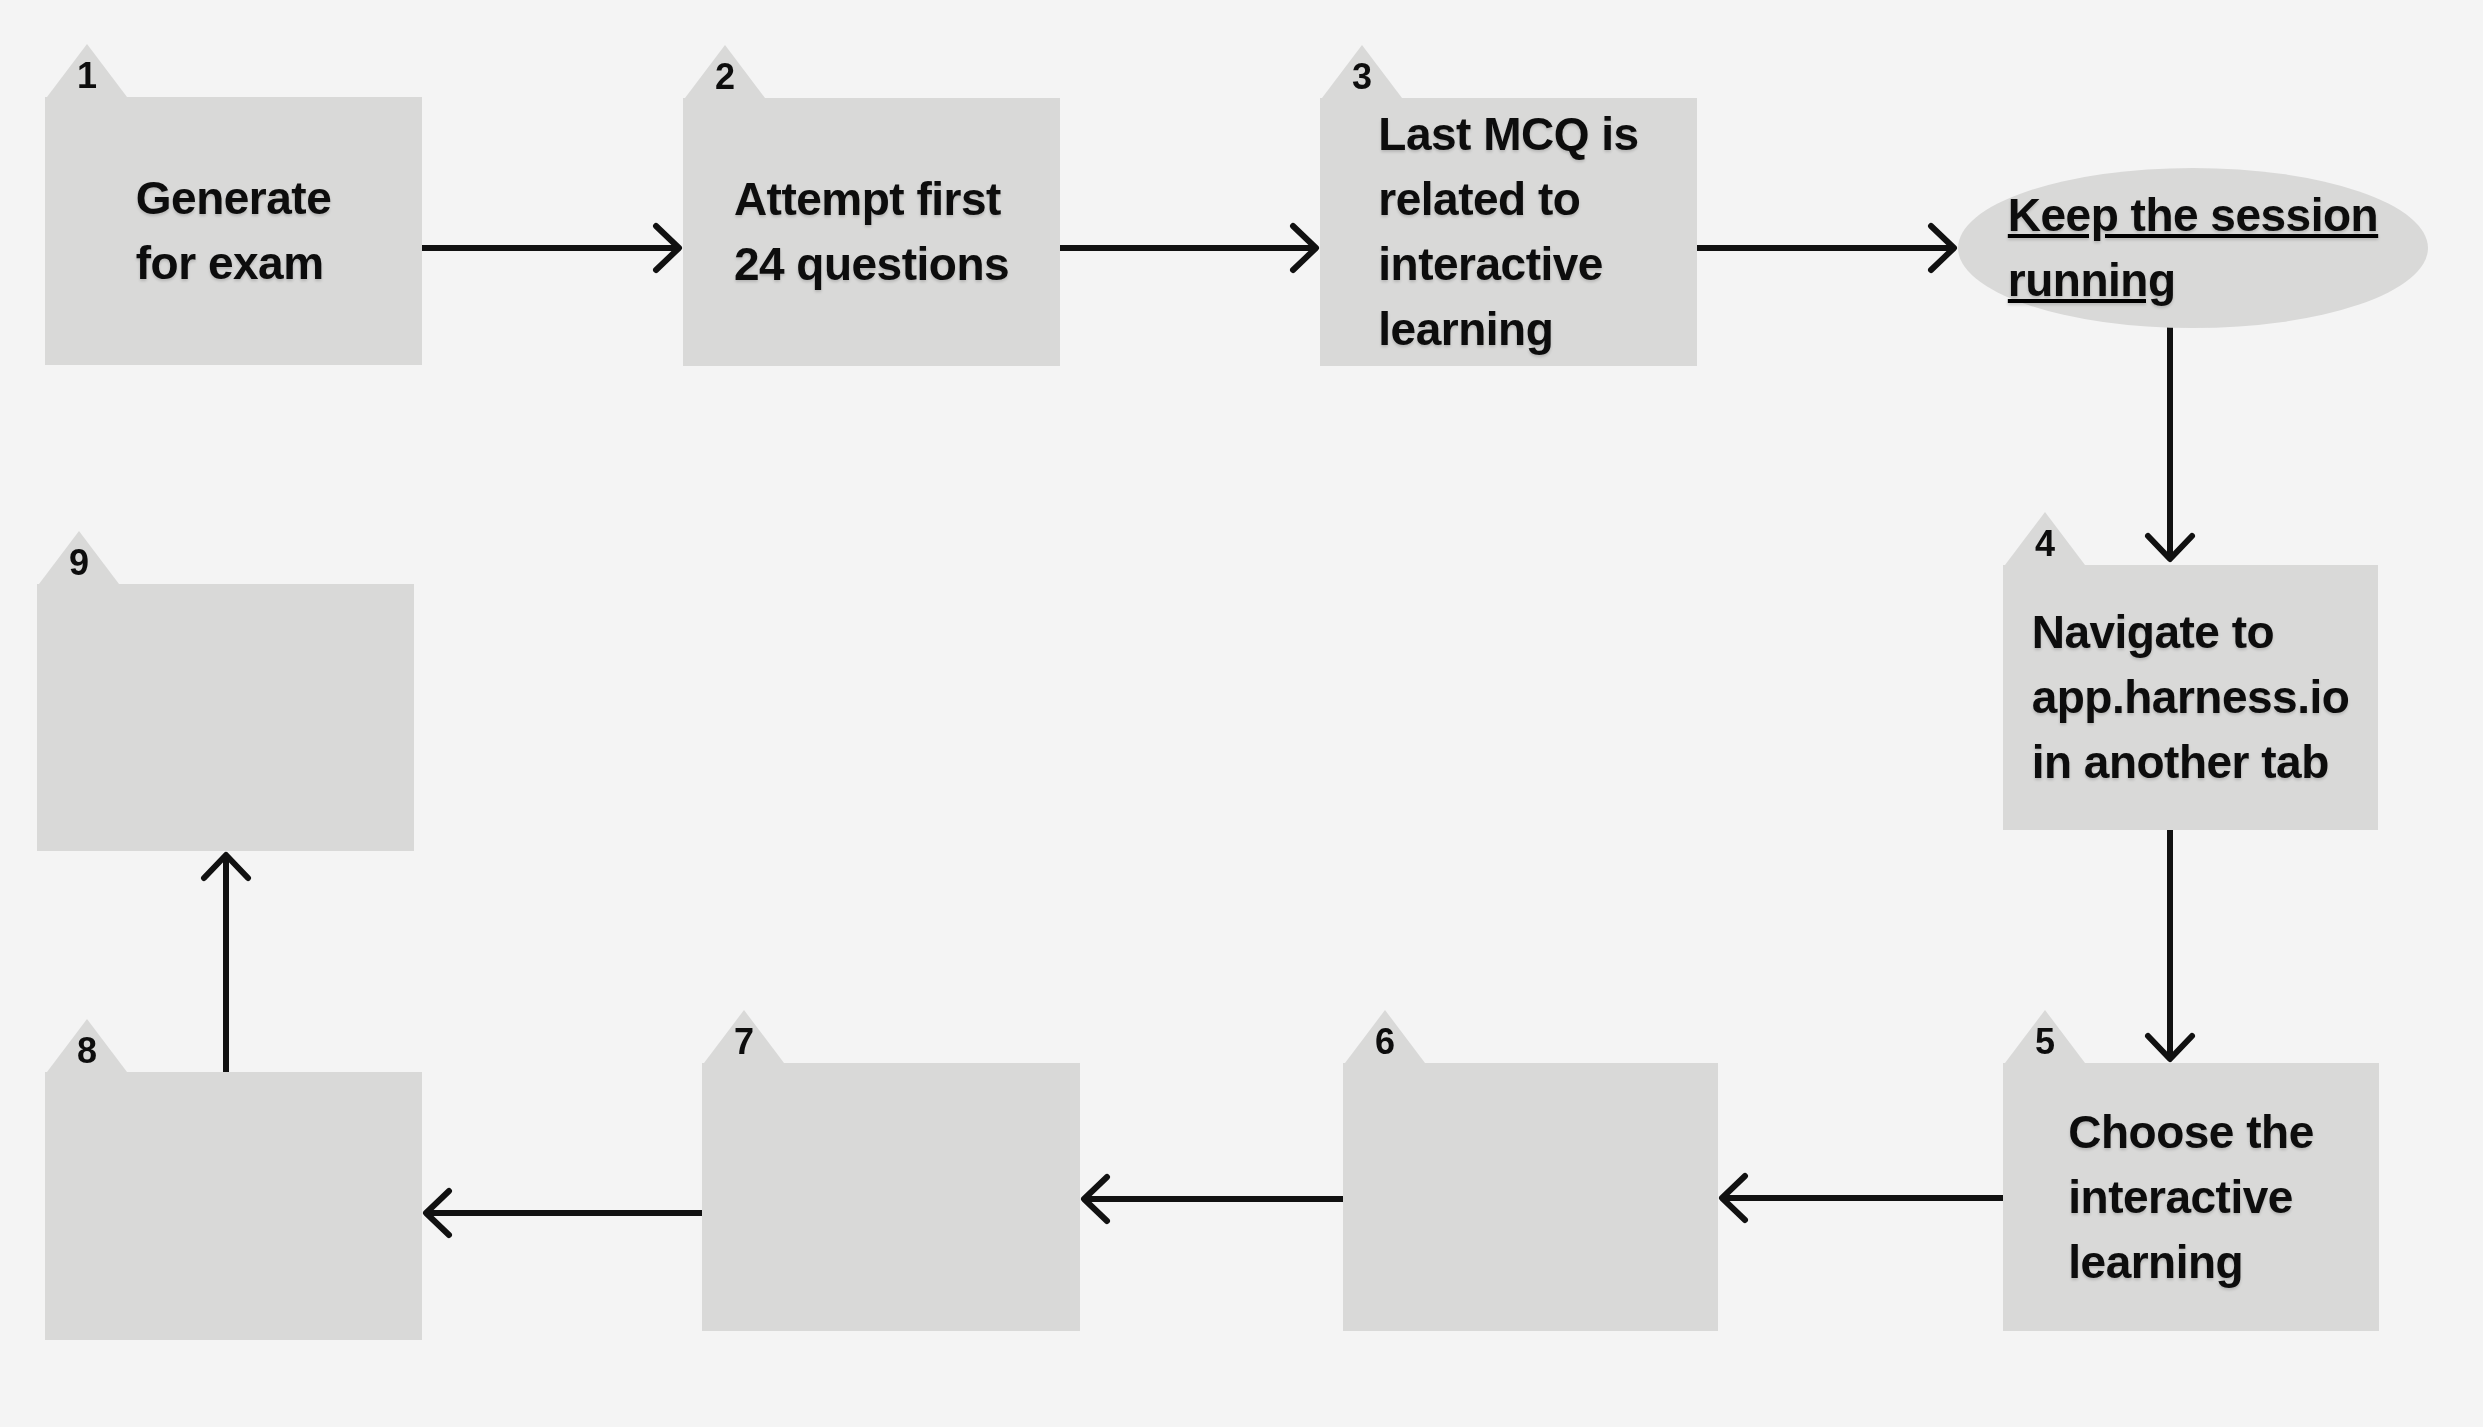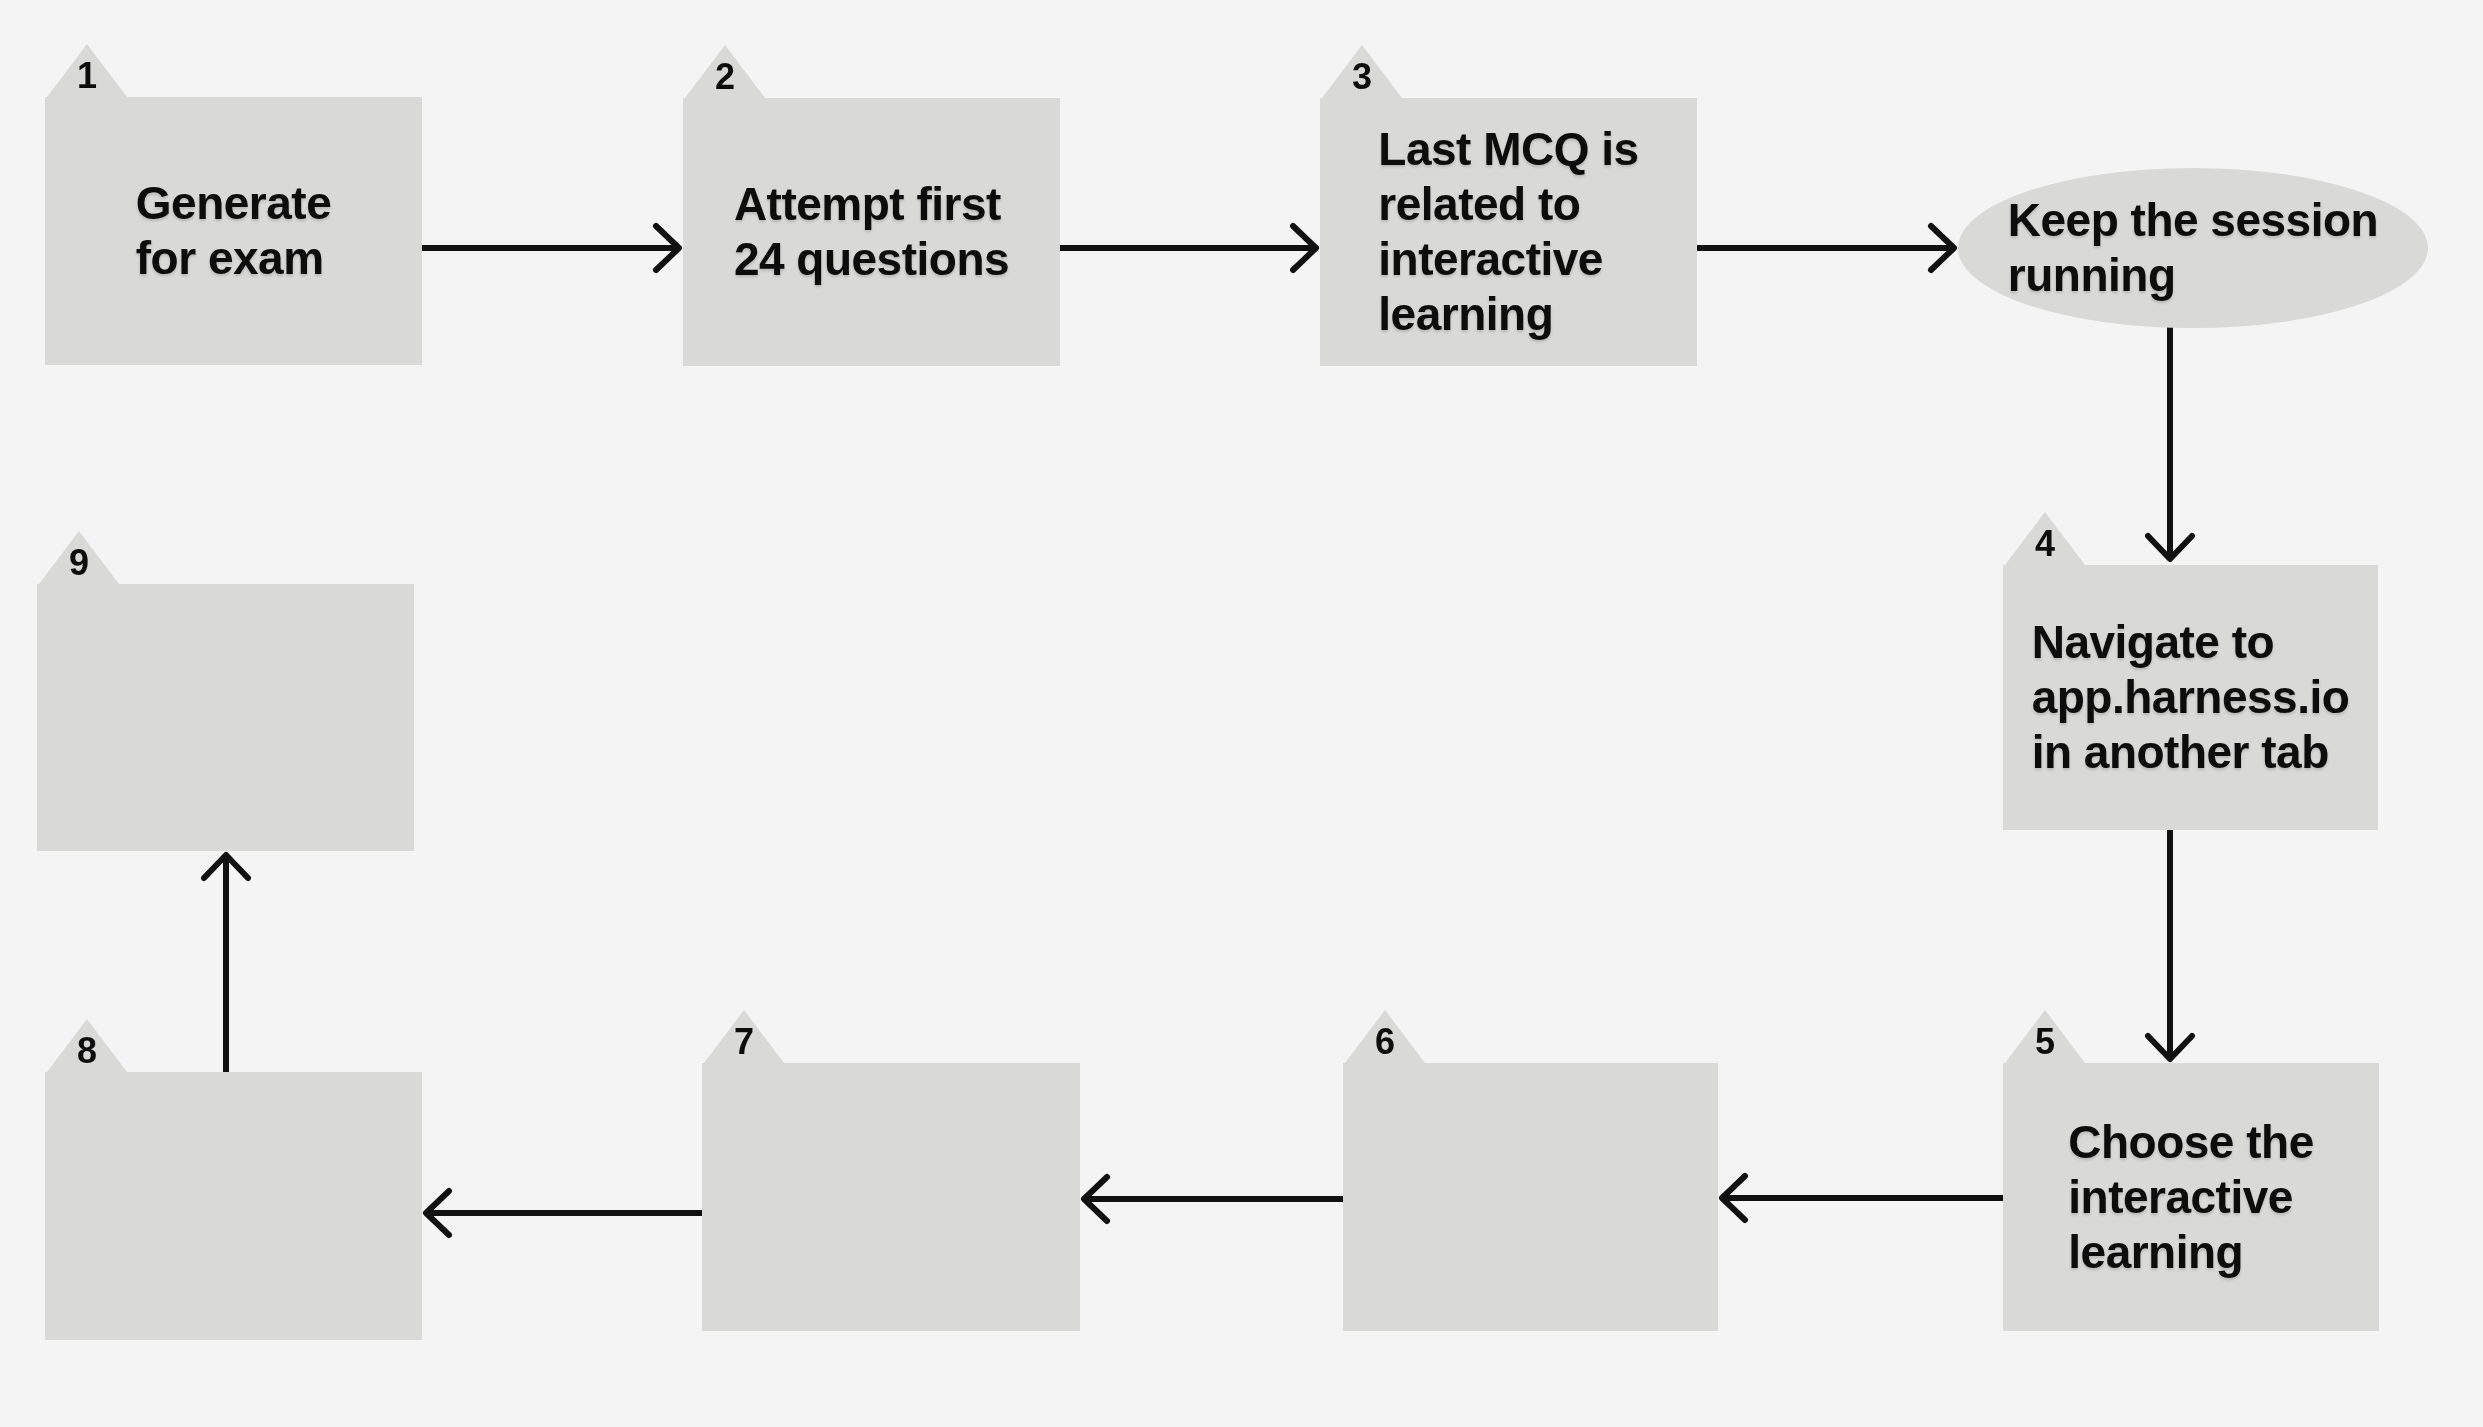--- a/index.html
+++ b/index.html
@@ -28,27 +28,28 @@
     background: #d9d9d8;
     display: flex;
     align-items: center;
     justify-content: center;
   }
   .node .label {
     white-space: pre-line;
     text-align: left;
     font-weight: 700;
     font-size: 46px;
-    line-height: 55px;
+    line-height: 65px;
     letter-spacing: -0.5px;
     color: #0d0d0d;
     text-shadow: 0 2px 3px rgba(0,0,0,0.16);
   }
   .node.ellipse {
     border-radius: 50%;
+    text-decoration: underline;
   }
   .marker {
     position: absolute;
     left: 2px;
     top: -53px;
     width: 80px;
     height: 53px;
     background: #d9d9d8;
     clip-path: polygon(50% 0, 100% 100%, 0 100%);
     display: flex;

